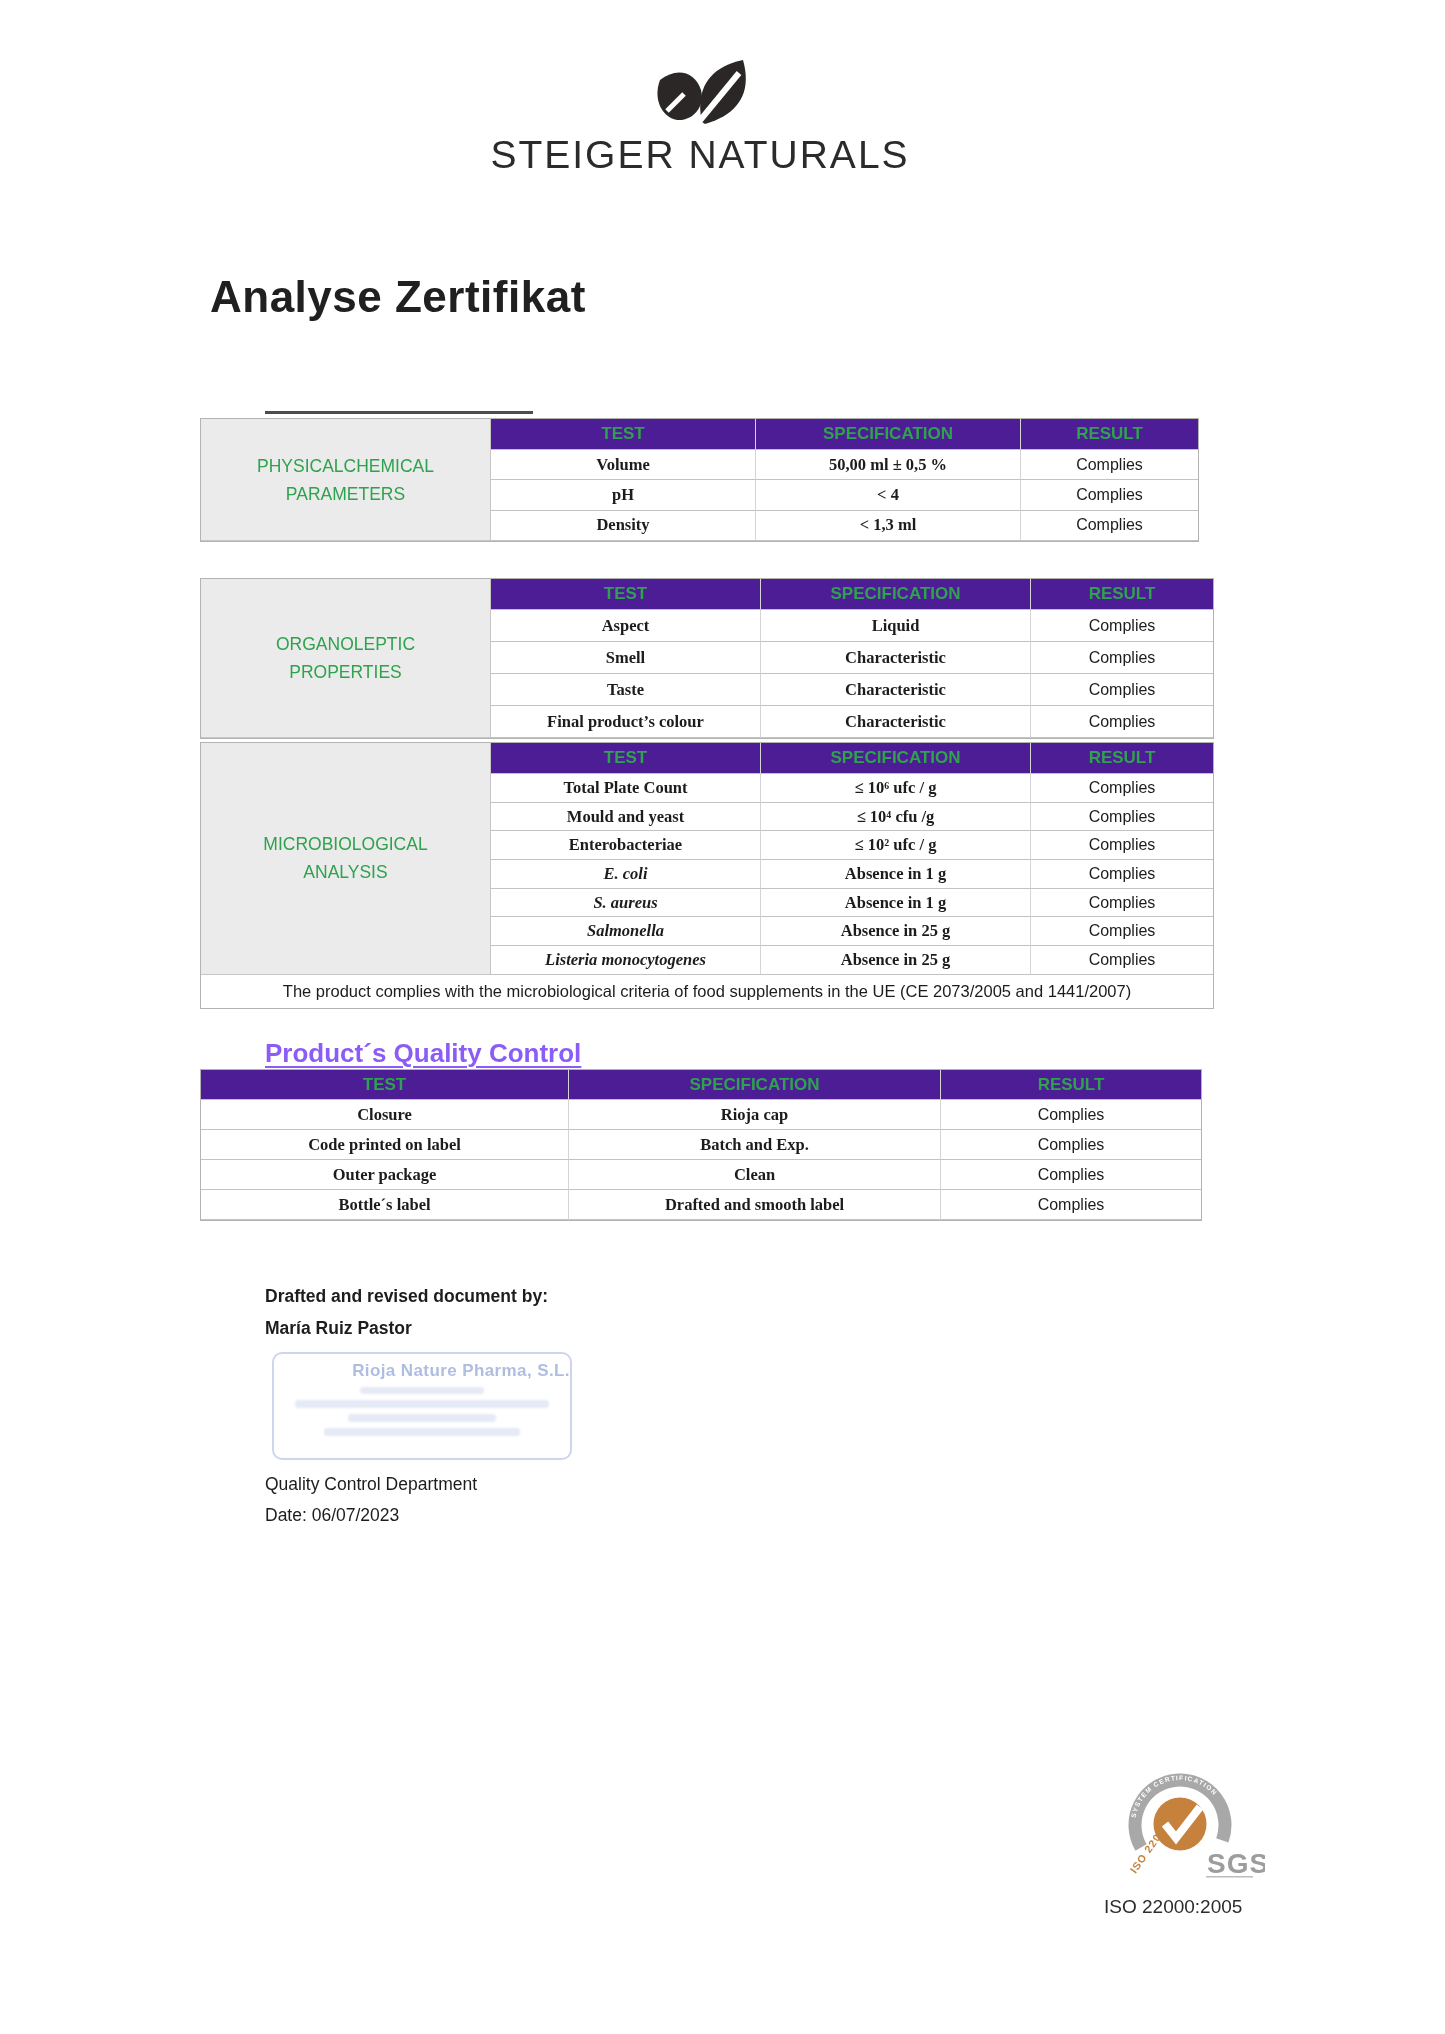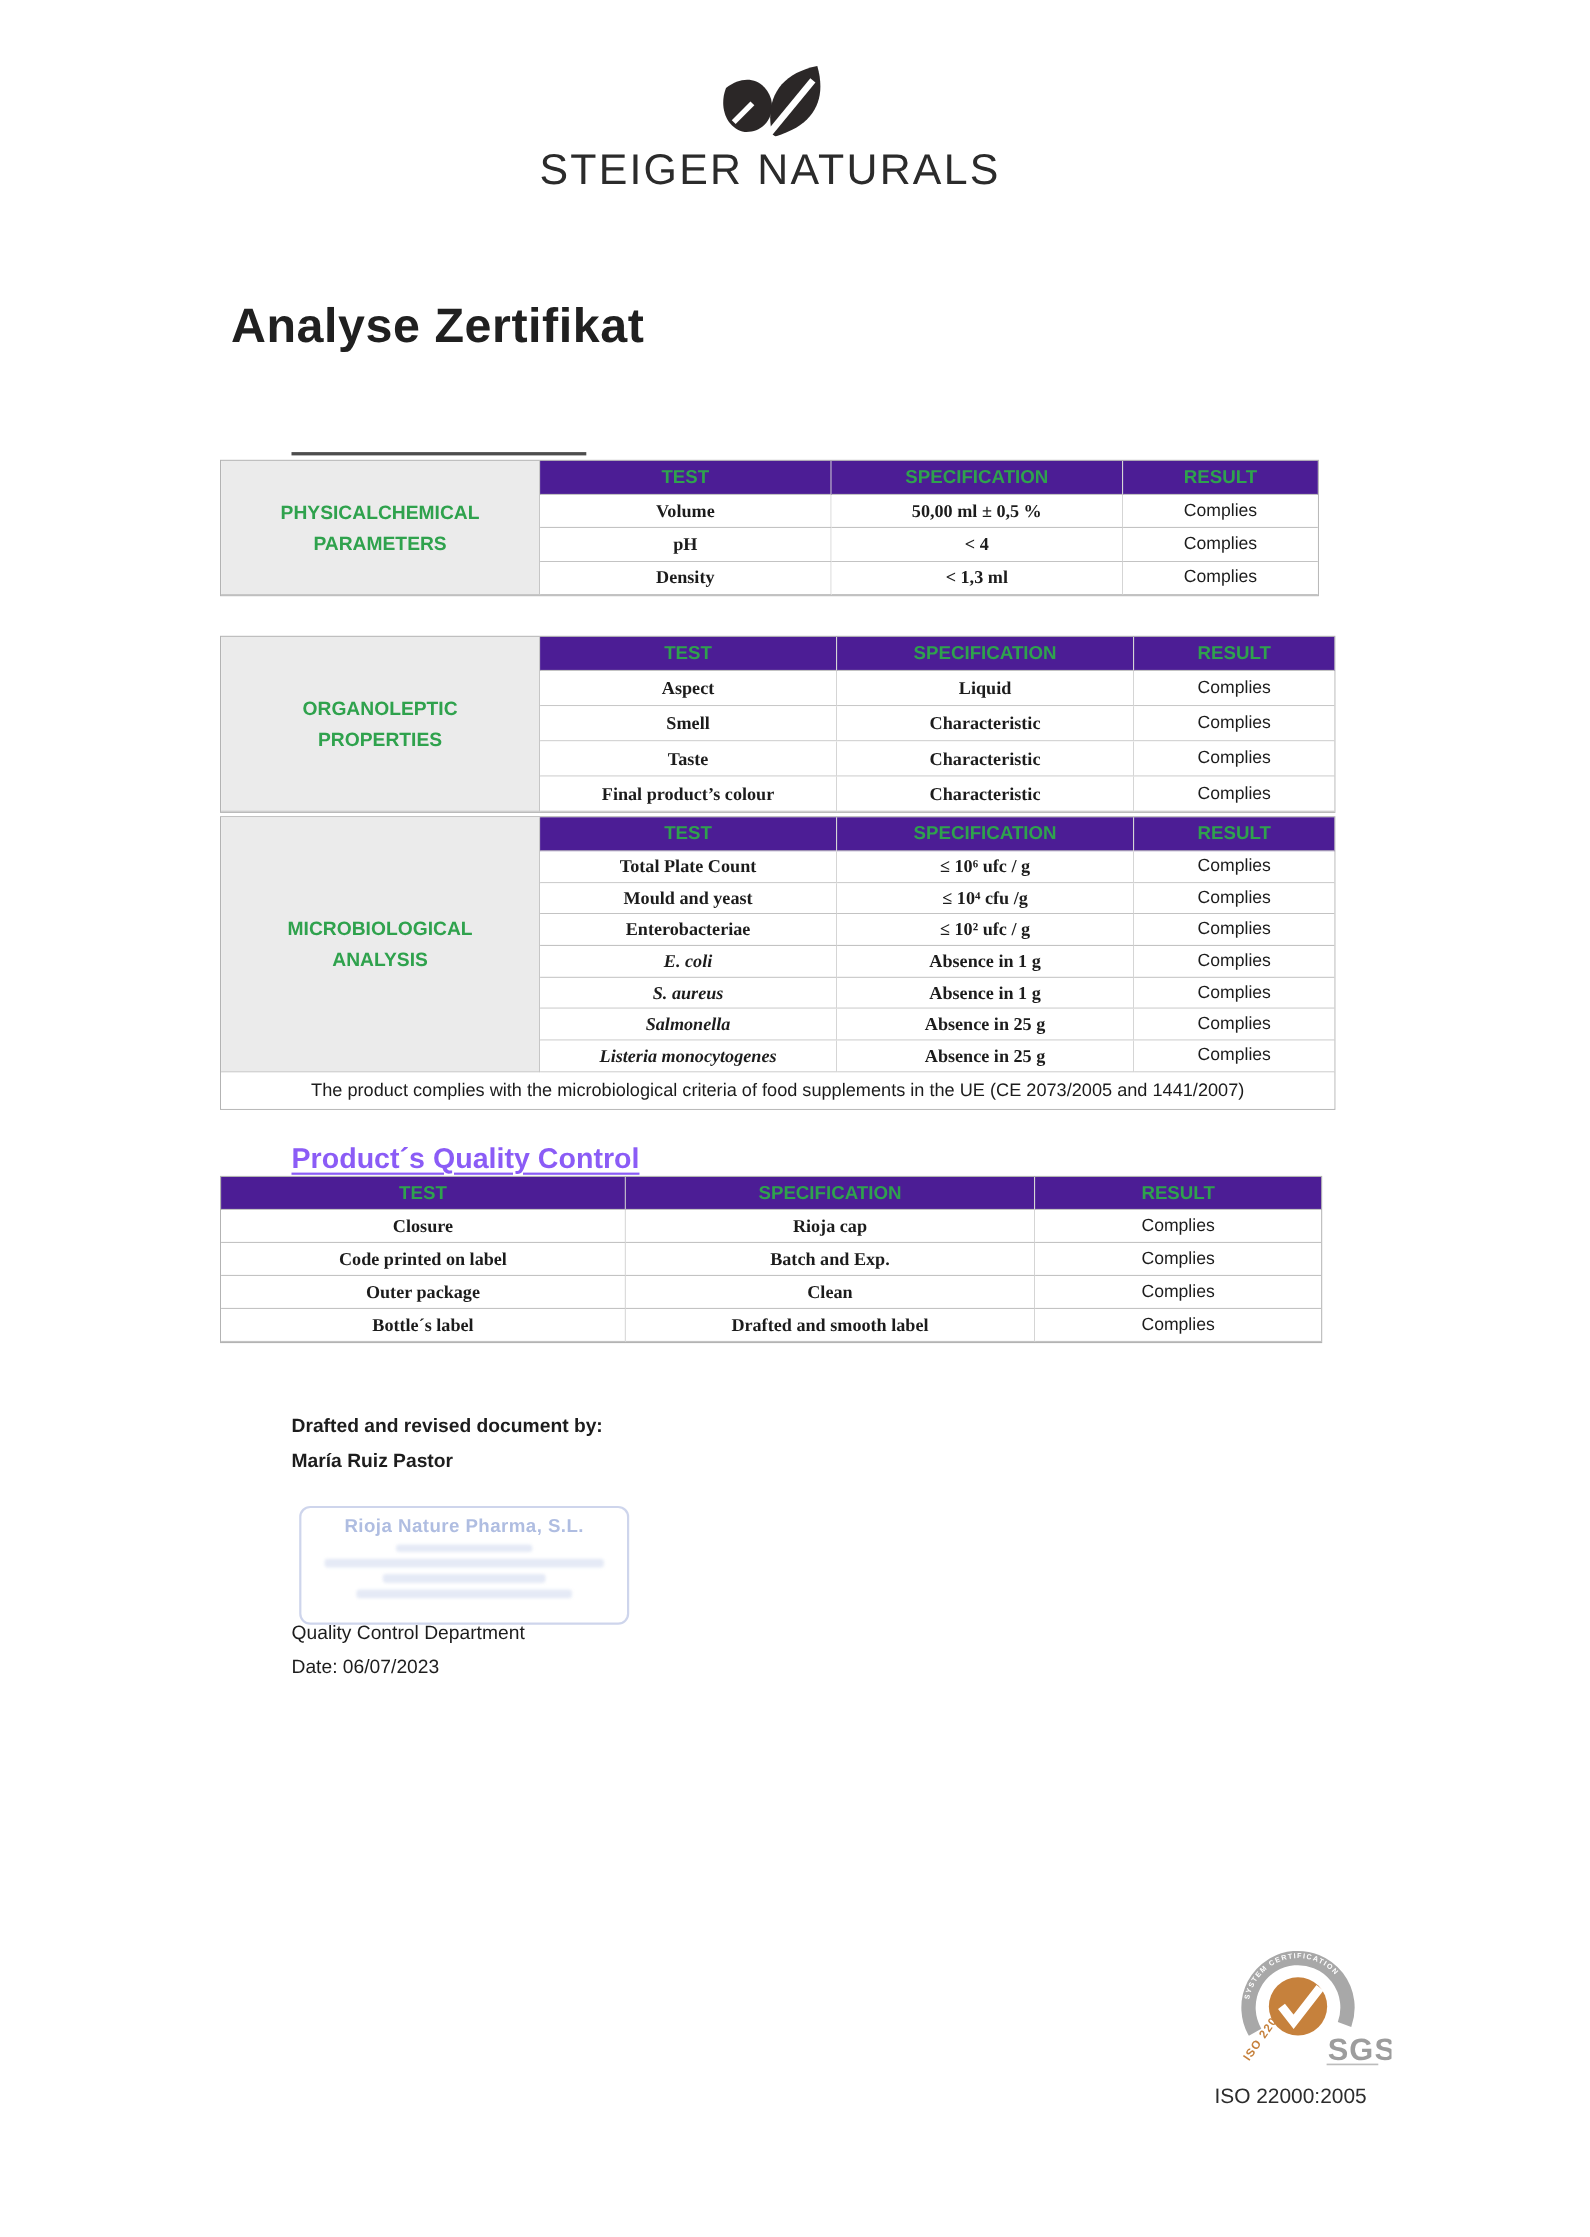--- a/index.html
+++ b/index.html
@@ -14,21 +14,21 @@
   
   .title{position:absolute;left:210px;top:272px;margin:0;font-size:44px;font-weight:700;color:#202020;letter-spacing:.5px;}
 
   .rule{position:absolute;left:265px;top:411px;width:268px;height:3px;background:#4d4d4d;}
 
   
   .ptable{position:absolute;display:grid;border:1px solid #b3b3b3;background:#fff;box-sizing:border-box;}
   .t0{left:200px;top:418px;}
   .t1{left:200px;top:578px;}
   .t2{left:200px;top:742px;}
-  .cat-cell{background:#ebebeb;color:var(--green);font-weight:700;font-size:17.5px;line-height:1.6;
+  .cat-cell{background:#ebebeb;color:var(--green);font-weight:400;font-size:17.5px;line-height:1.6;
             display:flex;align-items:center;justify-content:center;text-align:center;padding:0 34px;box-sizing:border-box;
             border-right:1px solid #c6c6c6;border-bottom:1px solid #c6c6c6;}
   .hcell{background:#4c1d95;color:var(--green);font-weight:700;font-size:17px;
          display:flex;align-items:center;justify-content:center;
          border-right:1px solid #d5d5d5;border-bottom:1px solid #c3c3c3;}
   .cell{display:flex;align-items:center;justify-content:center;font-size:16.5px;
         border-right:1px solid #d5d5d5;border-bottom:1px solid #c3c3c3;background:#fff;}
   .cell.b{font-weight:700;font-family:Liberation Serif, serif;}
   .cell.r{font-size:16px;font-weight:400;}
   .cell.it{font-style:italic;}
@@ -42,21 +42,21 @@
   .qctable{position:absolute;left:200px;top:1069px;display:grid;border:1px solid #b3b3b3;background:#fff;box-sizing:border-box;}
 
   
   .drafted{position:absolute;left:265px;top:1286px;font-size:17.5px;font-weight:700;color:#1d1d1d;}
   .drafted div{margin-bottom:11px;}
   .dept{position:absolute;left:265px;top:1474px;font-size:17.5px;font-weight:400;color:#1d1d1d;}
   .dept div{margin-bottom:10px;}
 
   
   .stamp{position:absolute;left:272px;top:1352px;width:300px;height:108px;box-sizing:border-box;
-         border:2px solid rgba(125,145,205,.38);border-radius:10px;text-align:center;overflow:hidden;margin-top:17px;}
+         border:2px solid rgba(125,145,205,.38);border-radius:10px;text-align:right;overflow:hidden;}
   .stamp-title{margin-top:7px;font-size:17px;font-weight:700;letter-spacing:.4px;color:rgba(110,135,200,.55);filter:blur(.4px);}
   .stline{margin:6px auto 0;height:8px;border-radius:3px;background:rgba(125,150,210,.20);filter:blur(1.3px);}
   .sl1{width:42%;height:7px;}
   .sl2{width:86%;}
   .sl3{width:50%;}
   .sl4{width:66%;}
 
   
   .sgs{position:absolute;left:1115px;top:1762px;}
   .iso{position:absolute;left:1104px;top:1896px;font-size:19px;color:#2c2c2c;}

